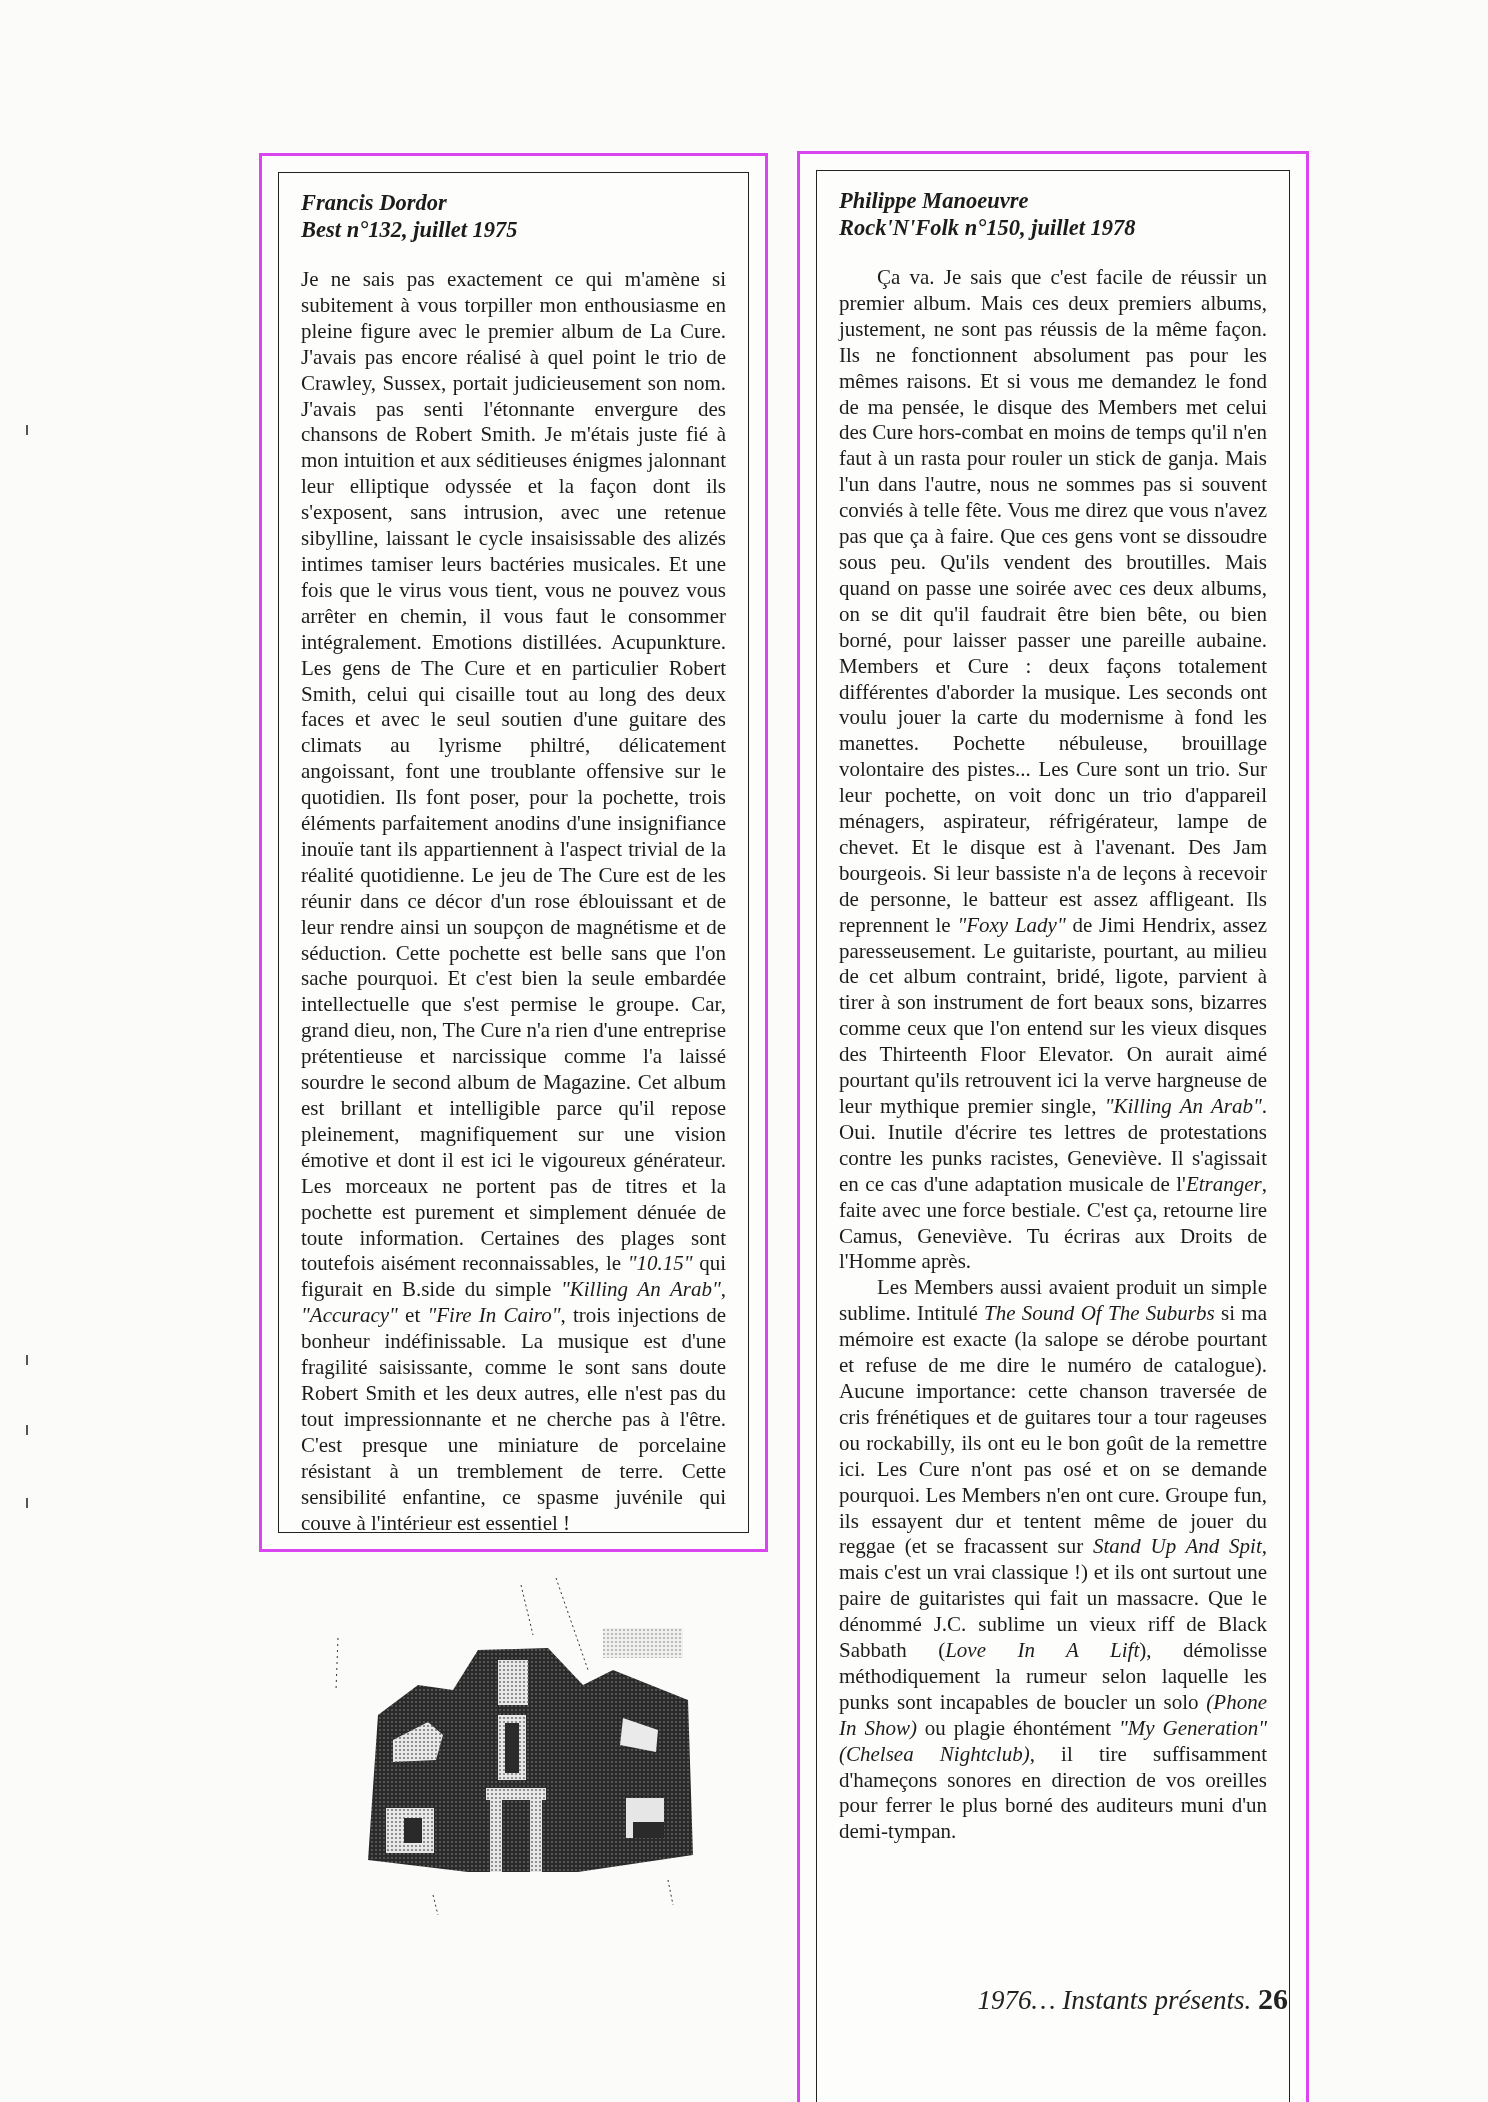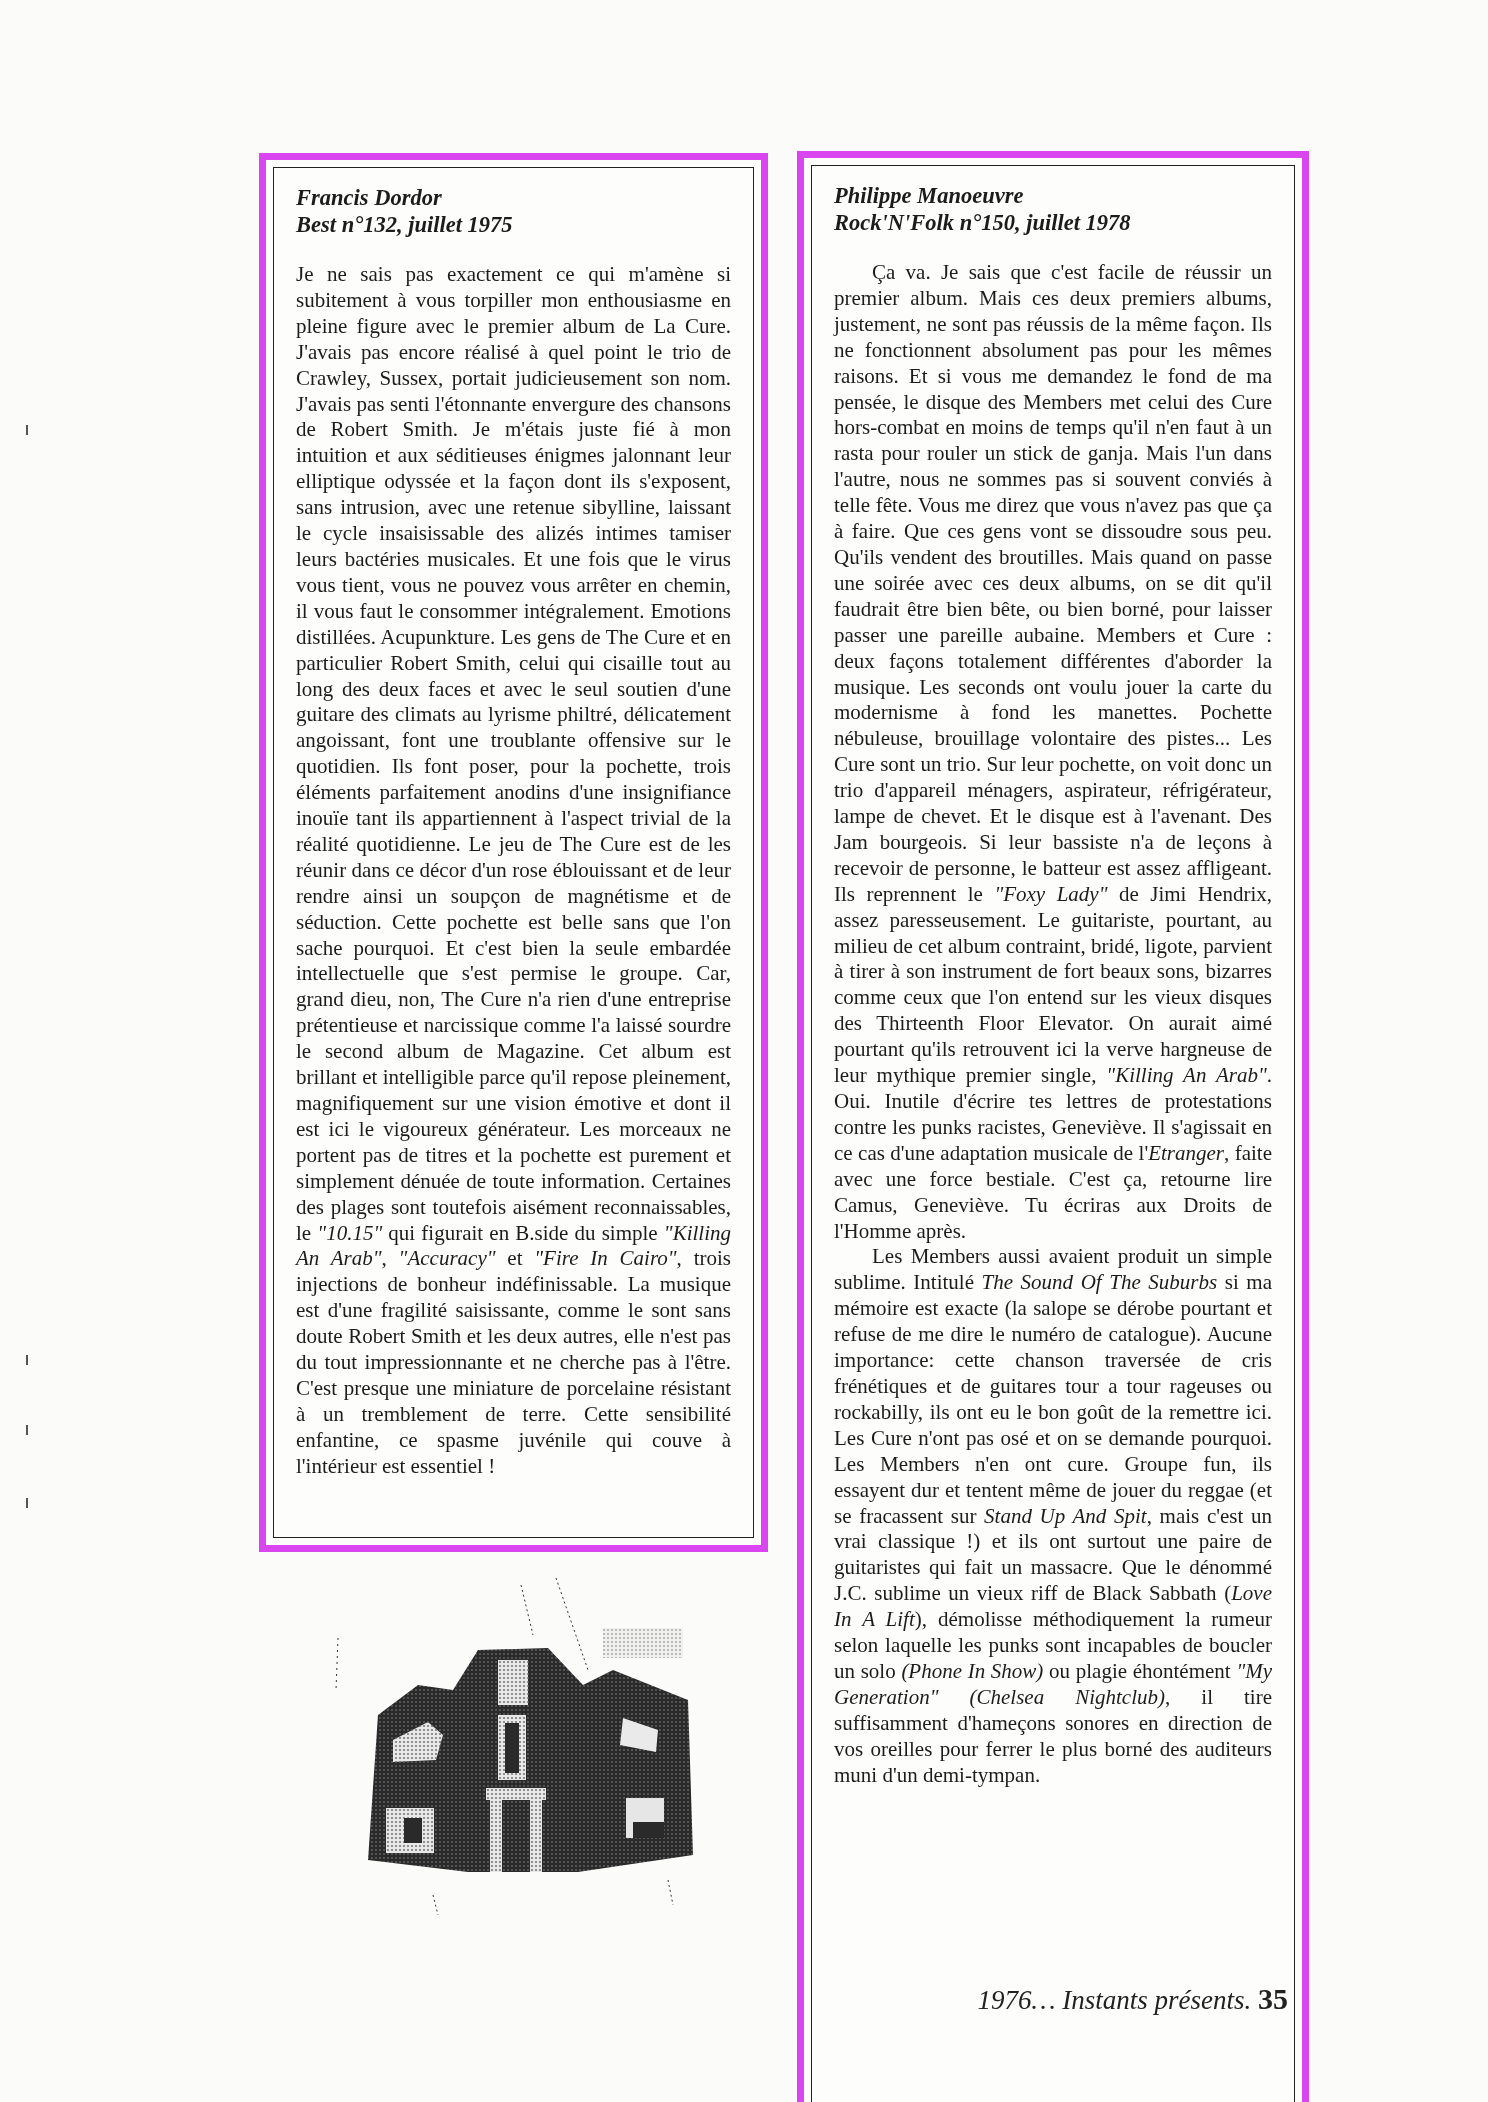--- a/index.html
+++ b/index.html
@@ -6,22 +6,22 @@
   body {
     width: 1488px; height: 2102px;
     background: #fbfbfa;
     position: relative;
     font-family: "Liberation Serif", serif;
     color: #1c1c1c;
     overflow: hidden;
   }
   .box {
     position: absolute;
-    border: 7px solid #d946ef;
-    padding: 7px;
+    border: 3px solid #d946ef;
+    padding: 16px;
     background: #fdfdfc;
     box-sizing: border-box;
   }
   .box-inner {
     border: 1.5px solid #222;
     height: 100%;
     box-sizing: border-box;
     padding: 16px 22px 14px 22px;
   }
   #box-left { left: 259px; top: 153px; width: 509px; height: 1399px; }
@@ -118,14 +118,14 @@
 
   <path d="M238,18 L270,110" stroke="#333" stroke-width="1" stroke-dasharray="2,3" fill="none"></path>
   <path d="M203,25 L215,75" stroke="#333" stroke-width="1" stroke-dasharray="2,3" fill="none"></path>
   <path d="M20,78 L18,130" stroke="#333" stroke-width="1" stroke-dasharray="2,4" fill="none"></path>
   <path d="M350,320 L355,345" stroke="#333" stroke-width="1" stroke-dasharray="2,3" fill="none"></path>
   <path d="M115,335 L120,355" stroke="#333" stroke-width="1" stroke-dasharray="2,3" fill="none"></path>
 </svg>
 
 <div id="footer">
   <span>1976… Instants présents.</span>
-  <span class="pagenum">35</span>
+  <span class="pagenum">26</span>
 </div>
 
 </body></html>

